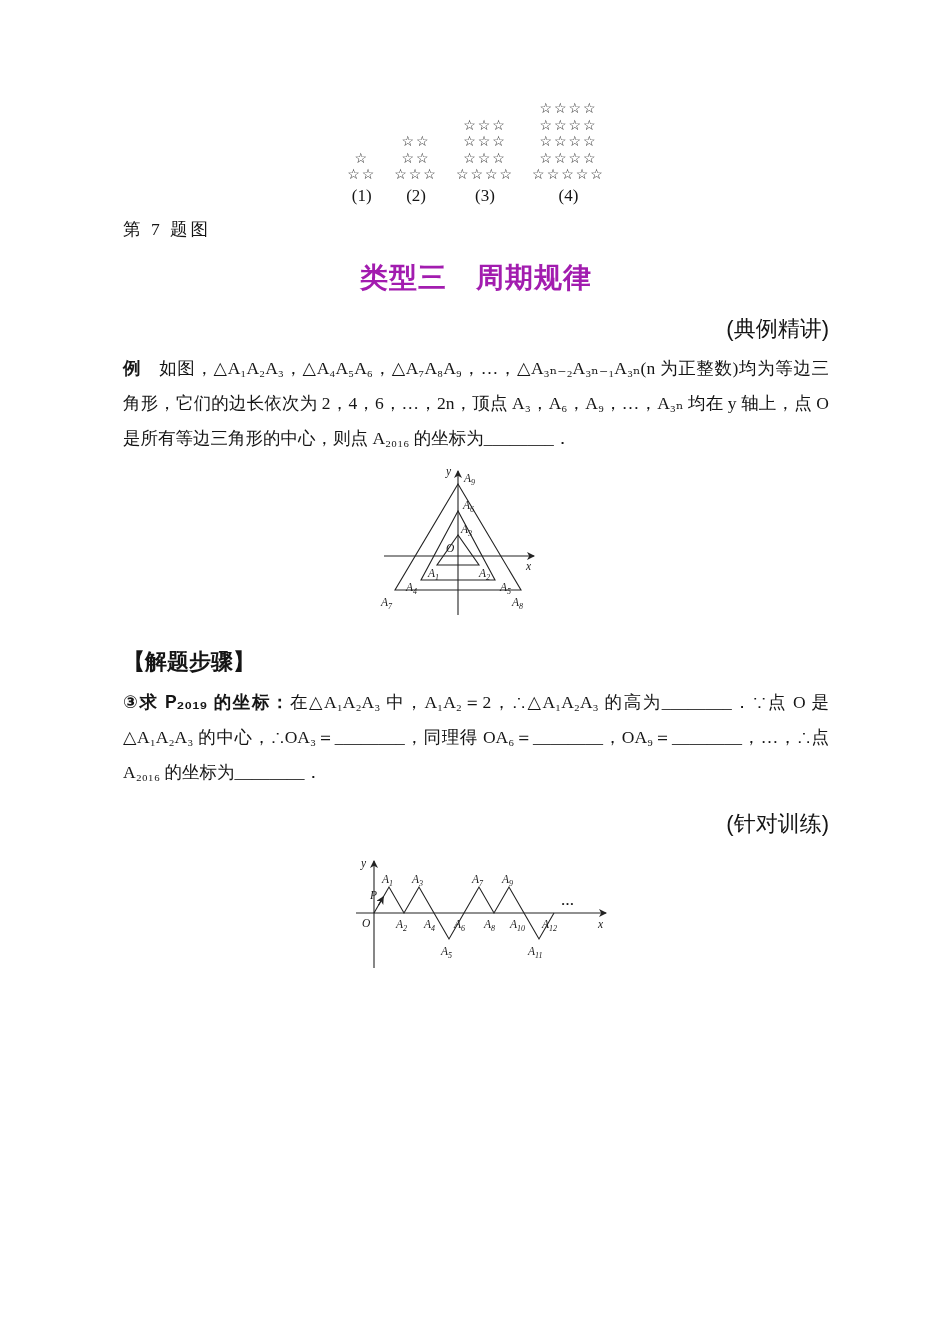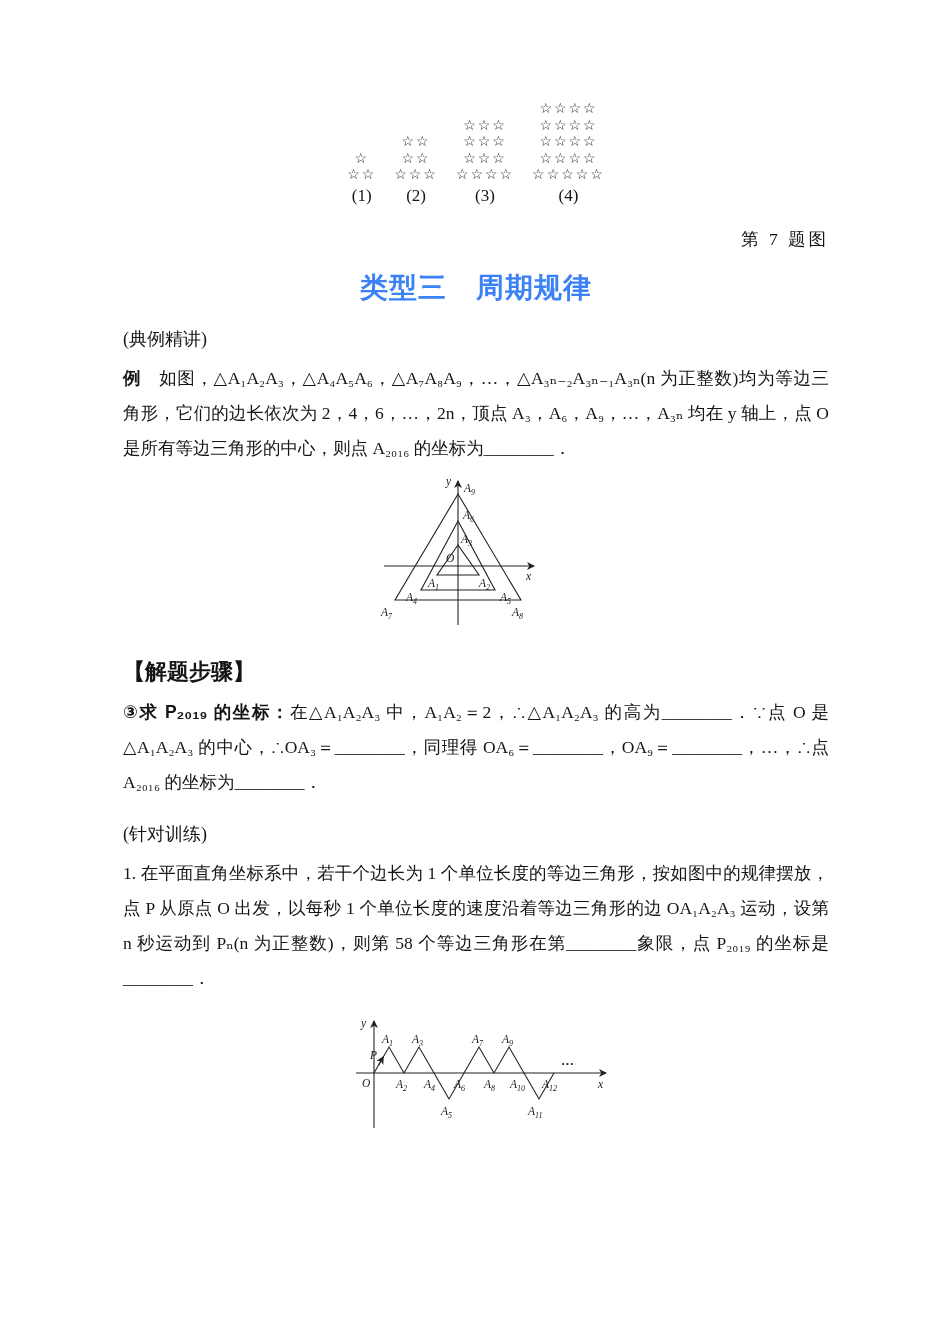--- a/index.html
+++ b/index.html
@@ -26,41 +26,42 @@
   .star-row {
     font-family: "DejaVu Sans", sans-serif;
     font-size: 14px;
     line-height: 16.5px;
     letter-spacing: 2px;
     color: #222;
     white-space: nowrap;
   }
   .star-group-label { margin-top: 3px; font-size: 17px; line-height: 20px; }
   .fig-caption {
-    text-align: right;
+    text-align: left;
     font-size: 17.5px;
-    margin-top: 21px;
+    margin-top: 11px;
     letter-spacing: 3px;
   }
   
   .title {
     margin: 20px 0 0;
     text-align: center;
     font-family: "Liberation Sans", "DejaVu Sans", sans-serif;
     font-weight: 700;
     font-size: 28px;
     line-height: 34px;
     letter-spacing: 1px;
-    color: #3b82f6;
+    color: #a21caf;
   }
   .tag {
     margin: 22px 0 0;
-    font-family: Liberation Serif, serif;
-    font-size: 18px;
+    font-family: Liberation Sans, sans-serif;
+    font-size: 22px;
     line-height: 24px;
+    text-align: right;
   }
   .para {
     margin: 10px 0 0;
     line-height: 35px;
     text-align: justify;
   }
   .lead {
     font-family: "Liberation Sans", "DejaVu Sans", sans-serif;
     font-weight: 700;
   }
@@ -154,21 +155,20 @@
           <text x="5" y="144" class="fig-label">A<tspan dy="3.2" class="fig-sub">7</tspan></text>
           <text x="136" y="144" class="fig-label">A<tspan dy="3.2" class="fig-sub">8</tspan></text>
         </g>
     </svg>
   </div>
 
   <p class="steps-header">【解题步骤】</p>
   <p class="para"><b class="lead">③求 P₂₀₁₉ 的坐标：</b><span>在△A₁A₂A₃ 中，A₁A₂＝2，∴△A₁A₂A₃ 的高为________．∵点 O 是△A₁A₂A₃ 的中心，∴OA₃＝________，同理得 OA₆＝________，OA₉＝________，…，∴点 A₂₀₁₆ 的坐标为________．</span></p>
 
   <p class="tag">(针对训练)</p>
-  <p class="para"><span>1. 在平面直角坐标系中，若干个边长为 1 个单位长度的等边三角形，按如图中的规律摆放，点 P 从原点 O 出发，以每秒 1 个单位长度的速度沿着等边三角形的边 OA₁A₂A₃ 运动，设第 n 秒运动到 Pₙ(n 为正整数)，则第 58 个等边三角形在第________象限，点 P₂₀₁₉ 的坐标是________．</span></p>
 
   <div class="figure-block practice">
     <svg id="fig2" width="280" height="125" viewBox="0 0 280 125">
       <defs>
         <marker id="arr2" markerWidth="9" markerHeight="8" refX="7" refY="4" orient="auto" markerUnits="userSpaceOnUse">
           <path d="M0,0 L8,4 L0,8 L2.2,4 Z" fill="#232323"></path>
         </marker>
       </defs>
       <line class="fig-stroke" x1="38" y1="116" x2="38" y2="9" marker-end="url(#arr2)"></line>
       <line class="fig-stroke" x1="20" y1="61" x2="270" y2="61" marker-end="url(#arr2)"></line>

